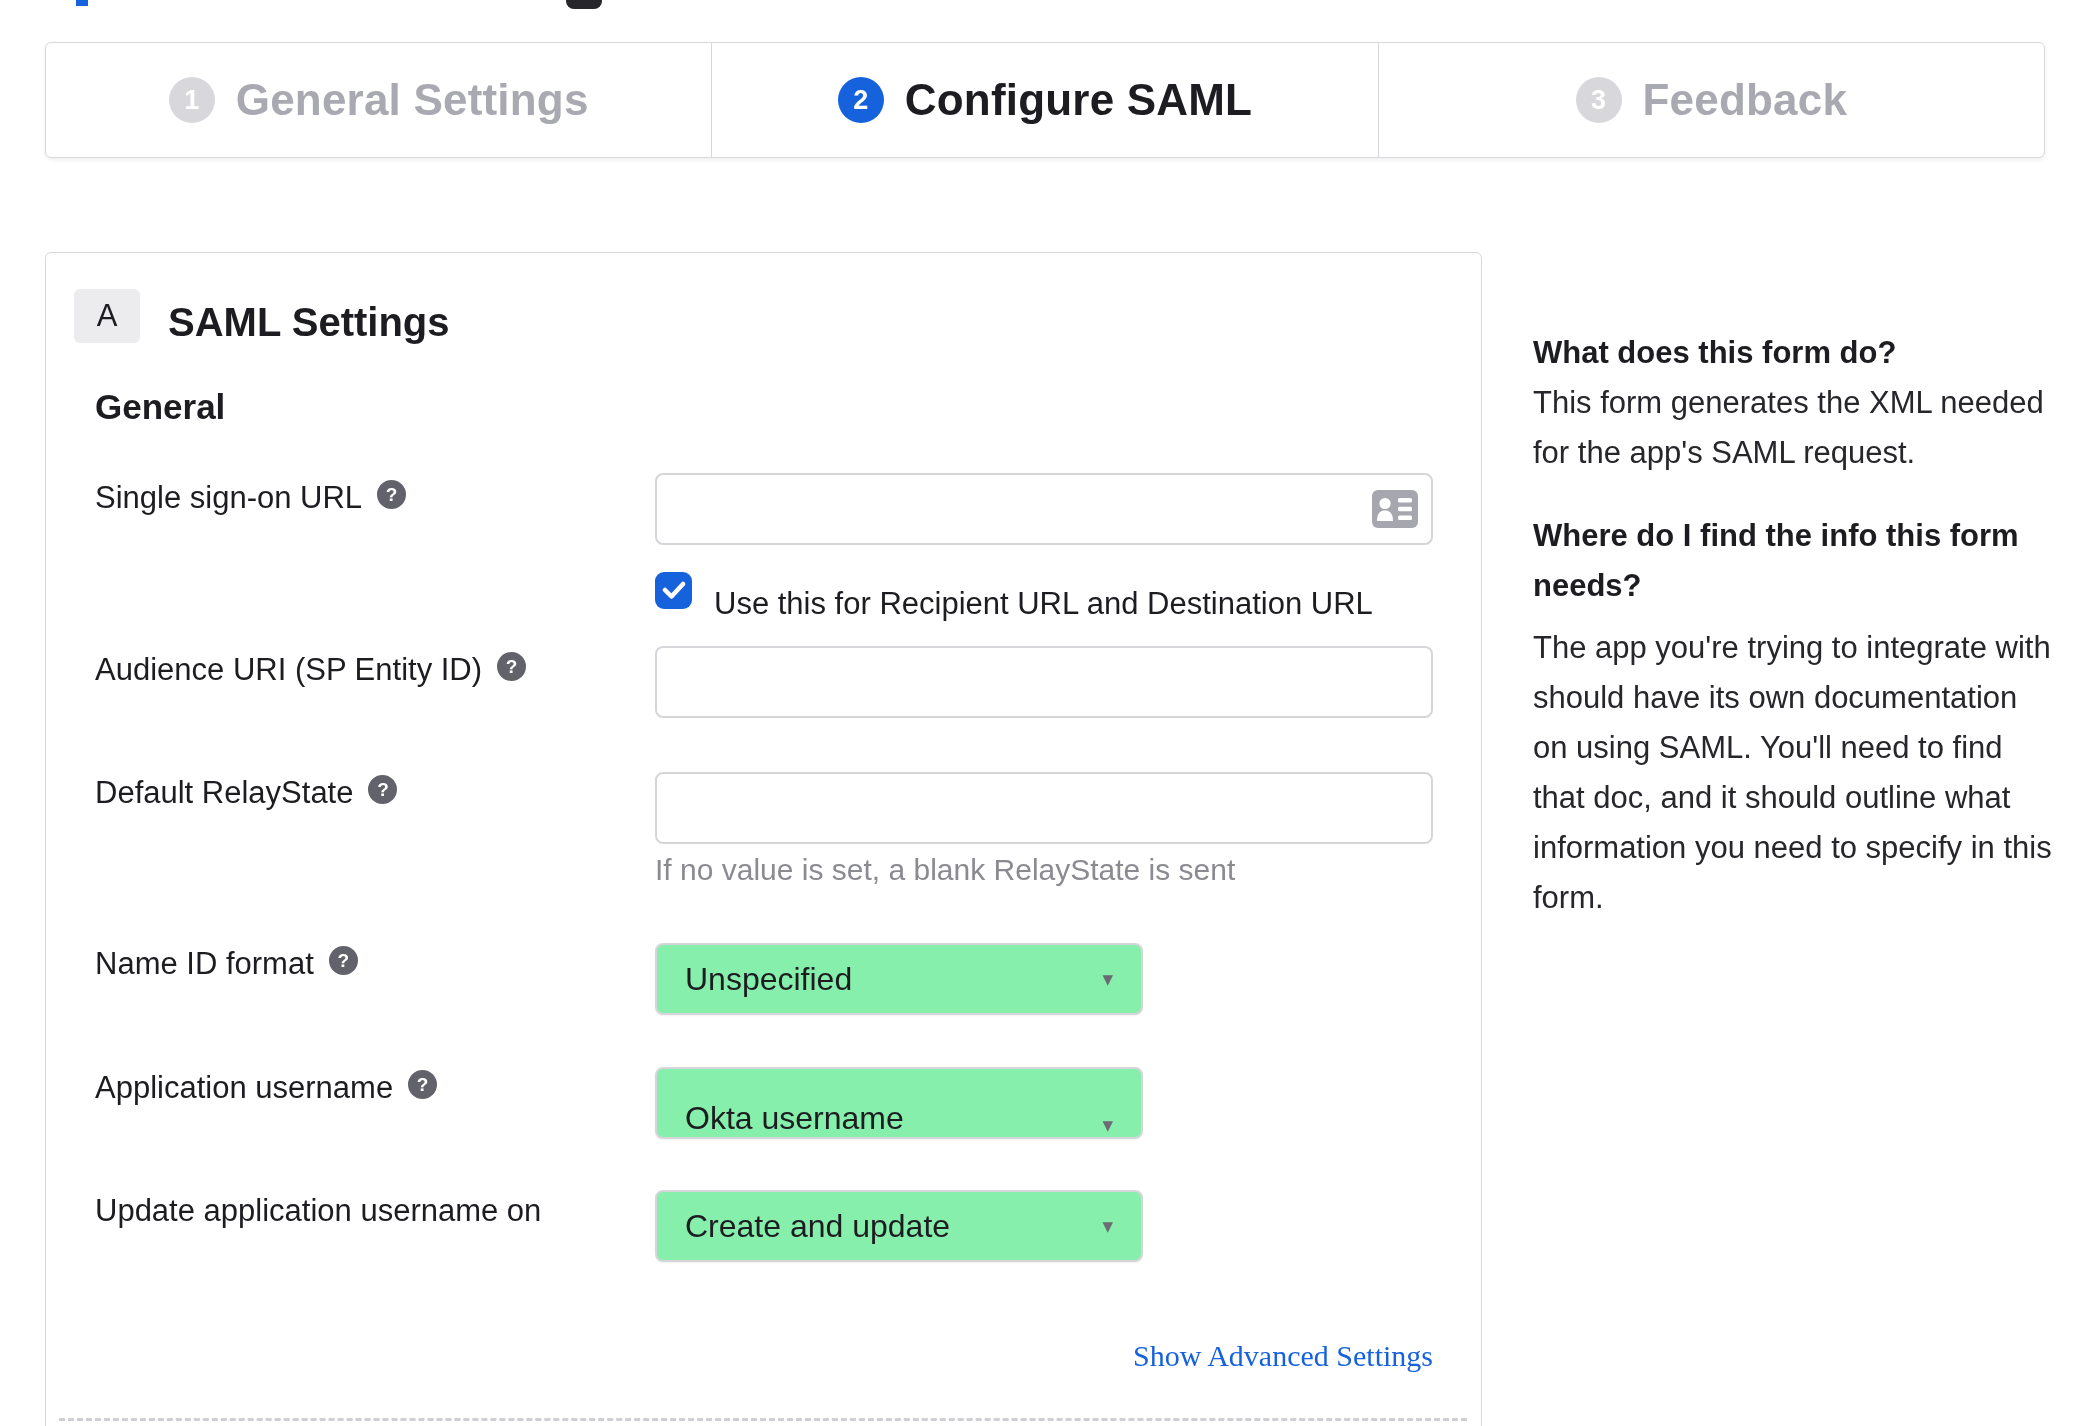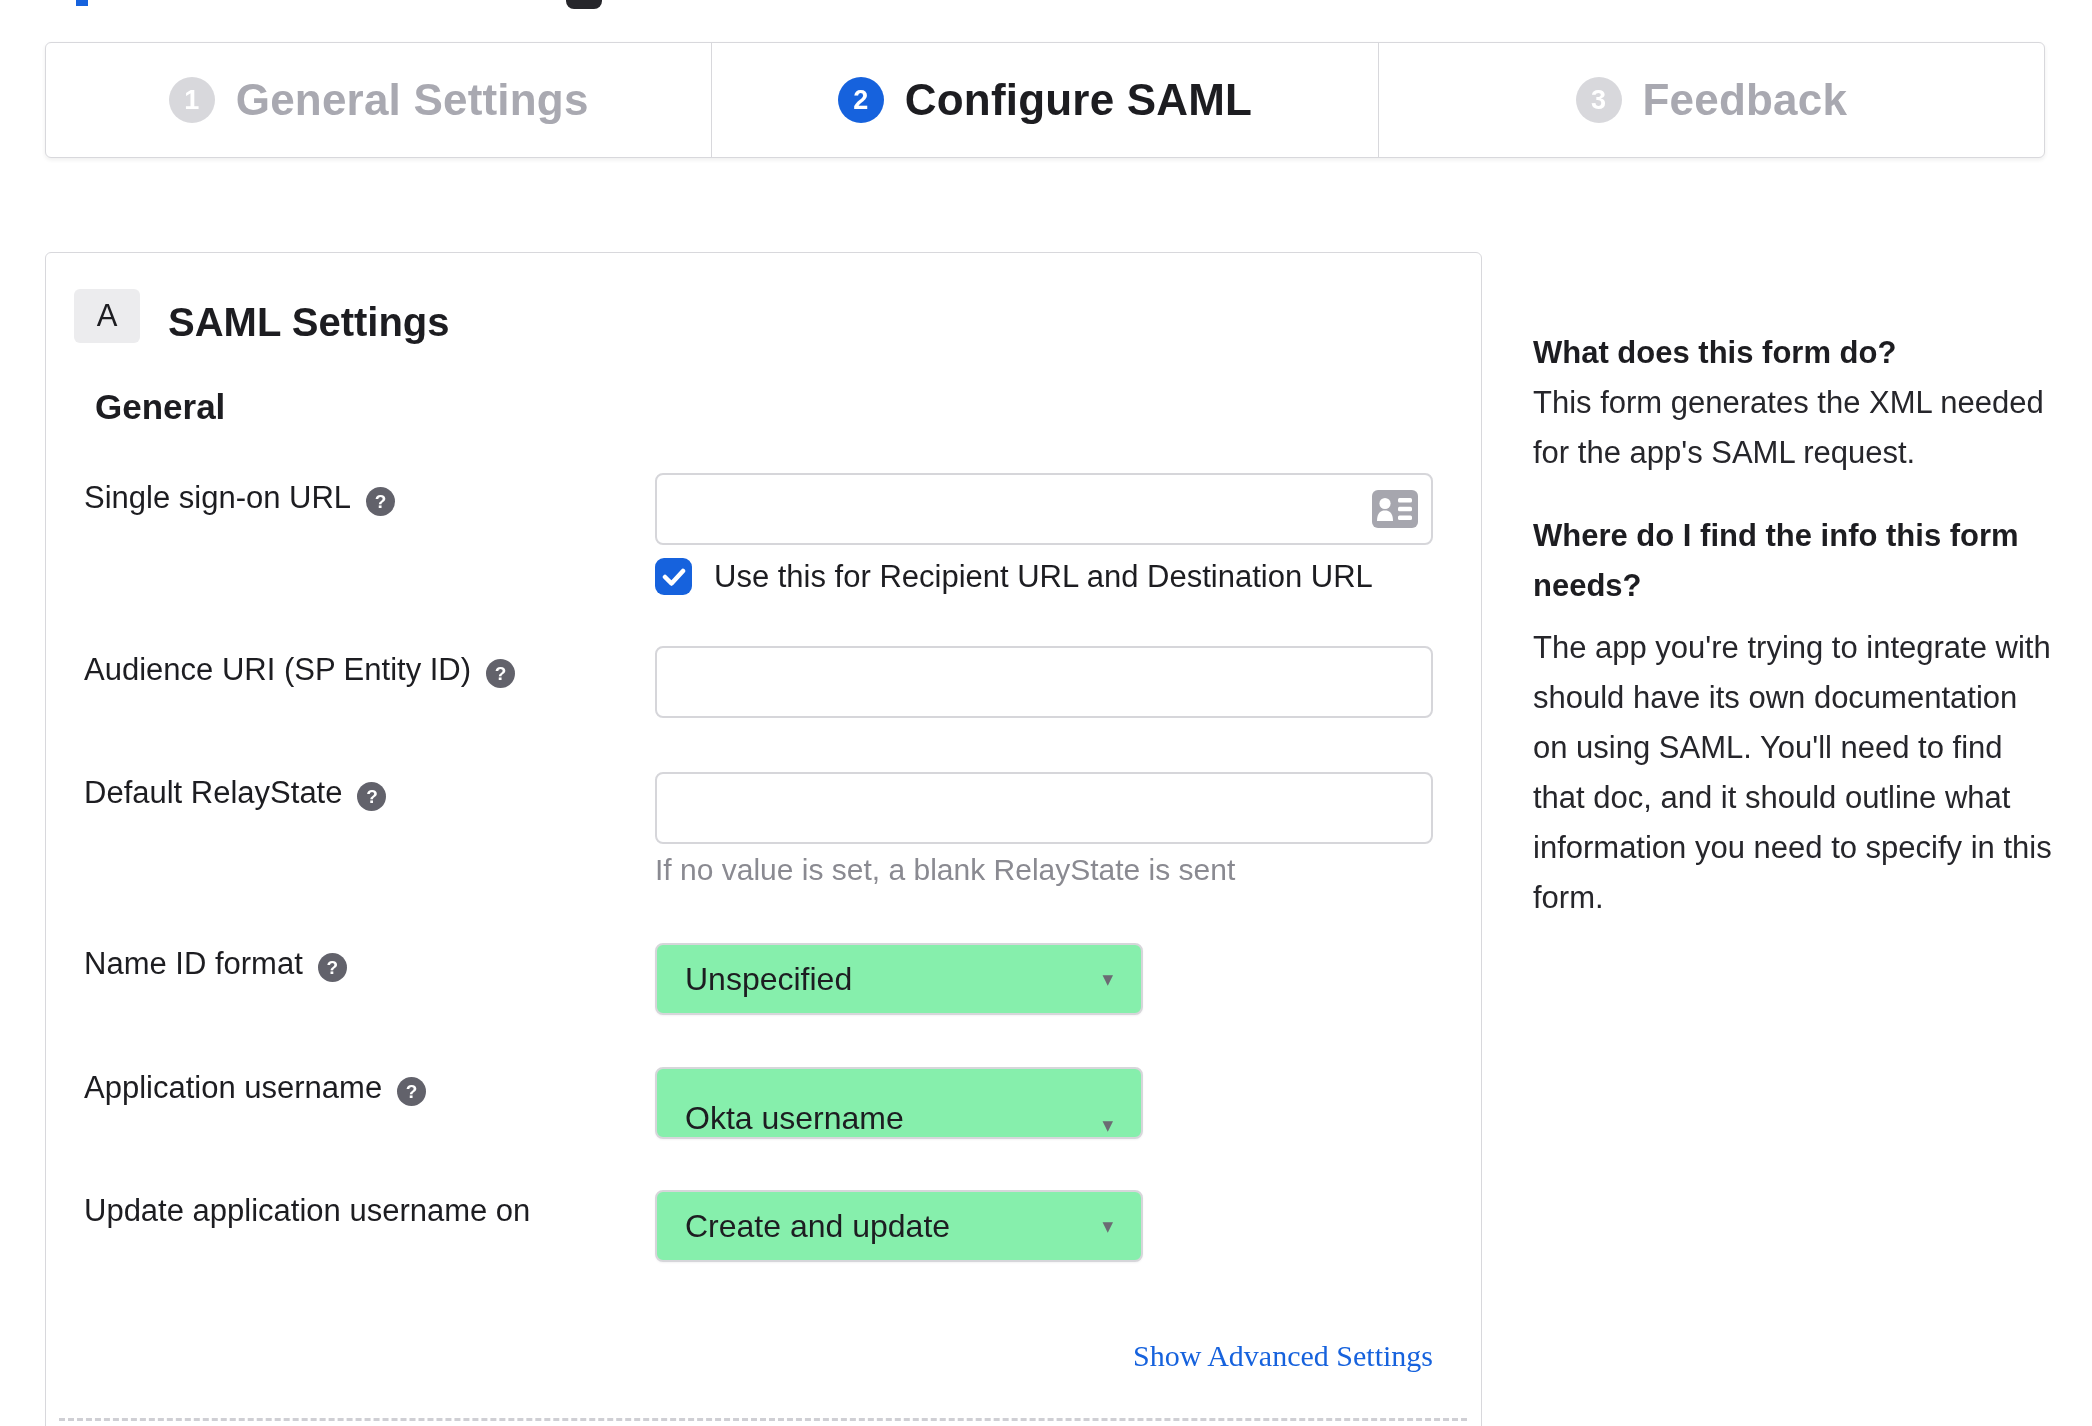--- a/index.html
+++ b/index.html
@@ -24,33 +24,33 @@
 
   
   .panel { position:absolute; left:45px; top:252px; width:1437px; height:1300px;
            background:#fff; border:1px solid #d8d8dc; border-radius:6px; }
   .badge { position:absolute; left:28px; top:36px; width:66px; height:54px; background:#ececee;
            border-radius:6px; display:flex; align-items:center; justify-content:center;
            font-size:31px; font-weight:500; color:#1d1d21; }
   .panel-title { position:absolute; left:122px; top:47px; font-size:40px; font-weight:bold; }
   .section-title { position:absolute; left:49px; top:134px; font-size:35px; font-weight:bold; }
 
-  .field-label { position:absolute; left:38px; font-size:31px; color:#1d1d21; display:flex; align-items:flex-end; gap:15px; }
+  .field-label { position:absolute; left:49px; font-size:31px; color:#1d1d21; display:flex; align-items:flex-start; gap:15px; }
   .help { width:29px; height:29px; border-radius:50%; background:#62626b; color:#fff; flex:0 0 29px;
           font-size:19px; font-weight:bold; display:flex; align-items:center; justify-content:center; cursor:pointer; }
 
   .text-input-wrap { position:absolute; left:609px; width:778px; height:72px; }
   .text-input { width:100%; height:100%; border:2px solid #d6d6da; border-radius:8px; background:#fff;
                 font-family:"Liberation Sans", sans-serif; font-size:30px; padding:0 70px 0 24px; color:#1d1d21; outline:none; }
   .input-icon { position:absolute; right:15px; top:17px; width:46px; height:38px; cursor:pointer; }
 
   .checkbox-row { position:absolute; left:609px; top:305px; display:flex; align-items:center; gap:22px; }
   .checkbox { width:37px; height:37px; border-radius:9px; background:#1662dd; display:flex;
               align-items:center; justify-content:center; cursor:pointer; }
-  .checkbox-label { font-size:31px; color:#1d1d21; }
+  .checkbox-label { font-size:31px; color:#1d1d21;margin-top:28px; }
 
   .hint { position:absolute; left:609px; font-size:30px; color:#8a8a91; }
 
   .select { position:absolute; left:609px; width:488px; height:72px; border:2px solid #d6d6da; border-radius:8px;
             background:#86efac; box-shadow:0 1px 2px rgba(29,29,33,.05); display:flex; align-items:center;
             padding:0 28px; cursor:pointer; }
   .select-value { font-size:32px; color:#1d1d21; flex:1; }
   .caret { font-size:21px; color:#6b6b73; }
 
   .adv-link { position:absolute; right:48px; top:1086px; font-size:30px; font-weight:500; color:#1662dd;

